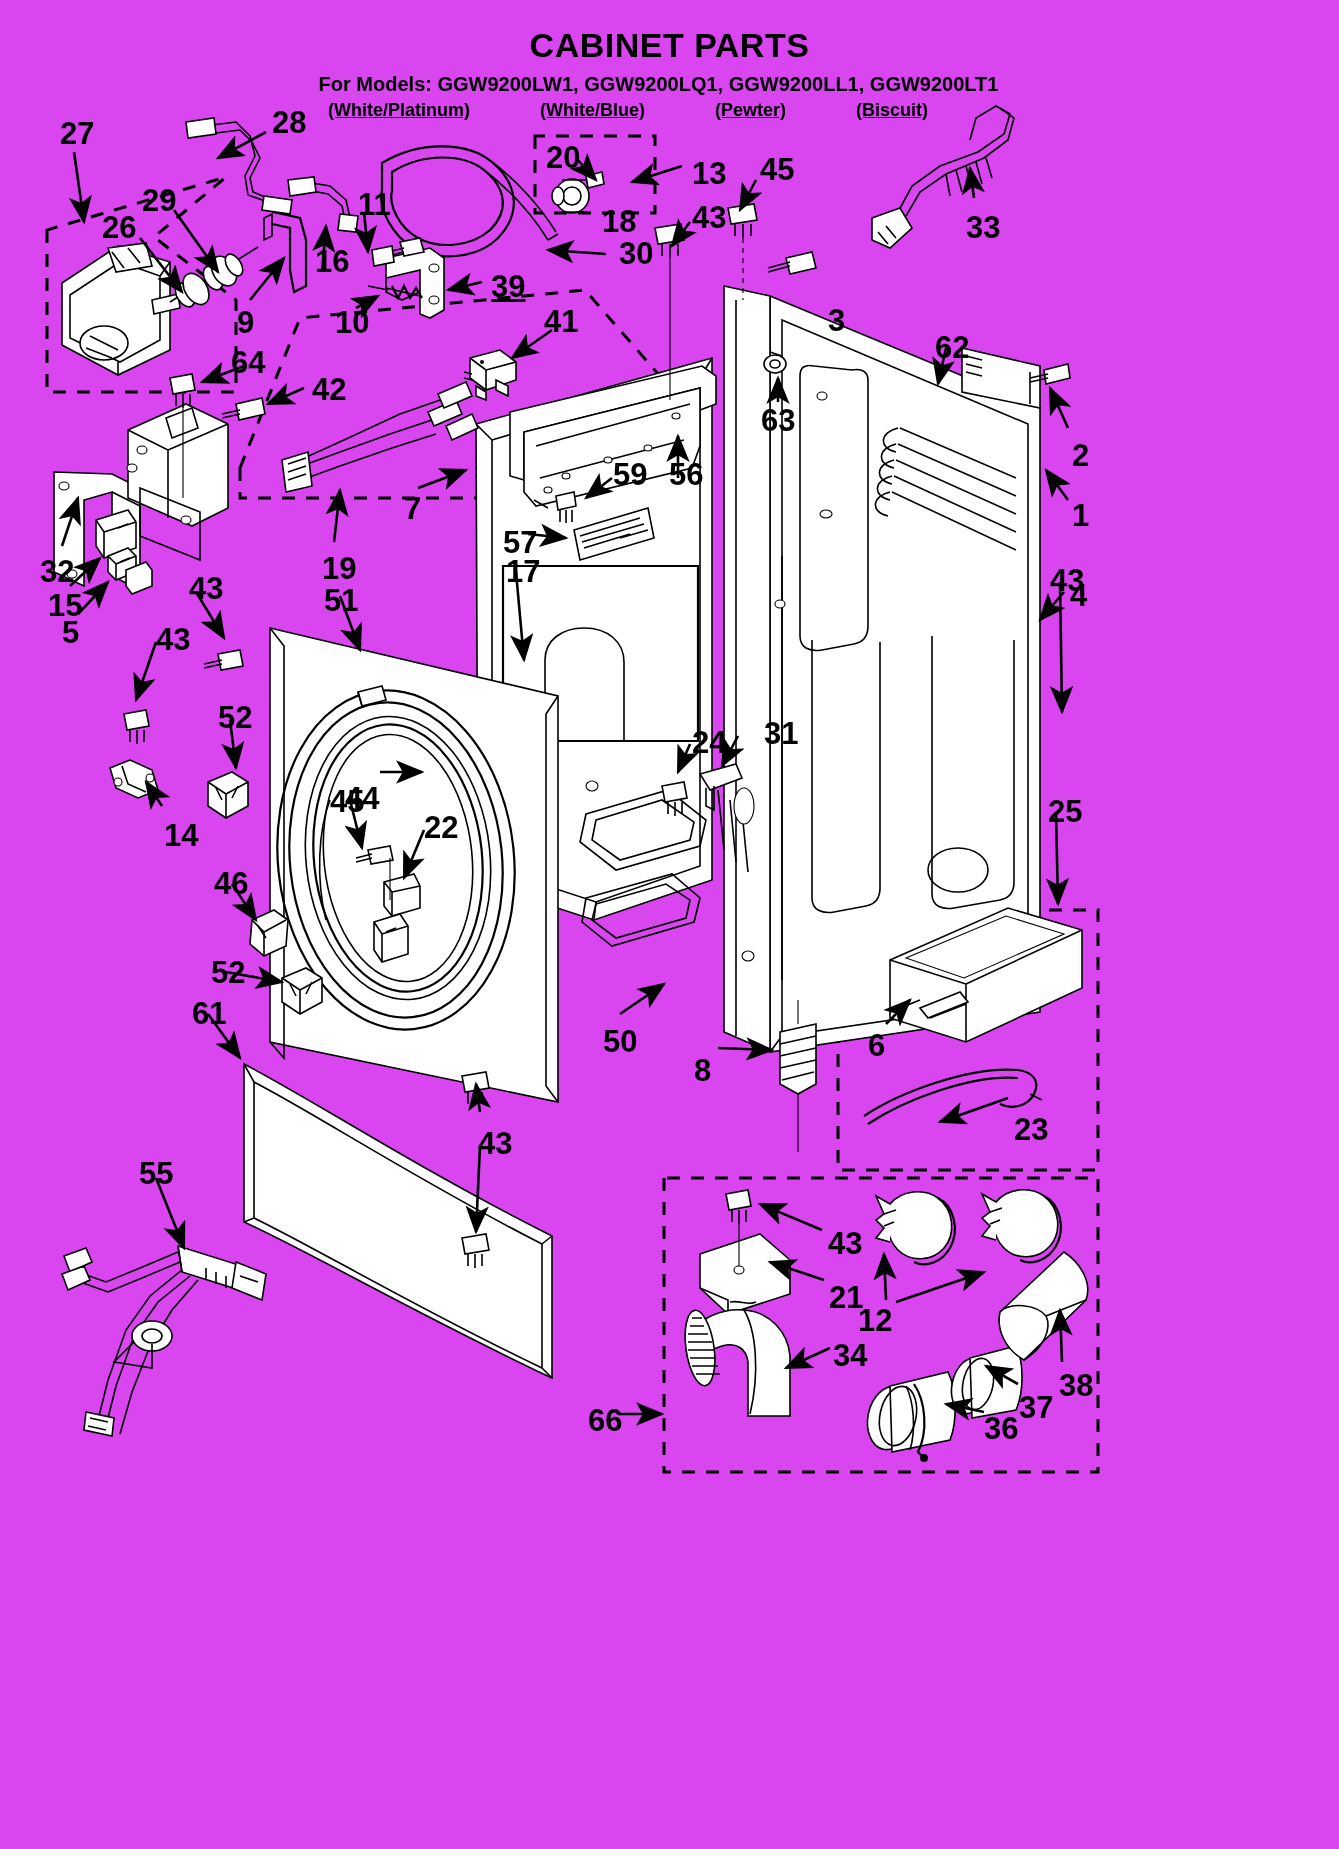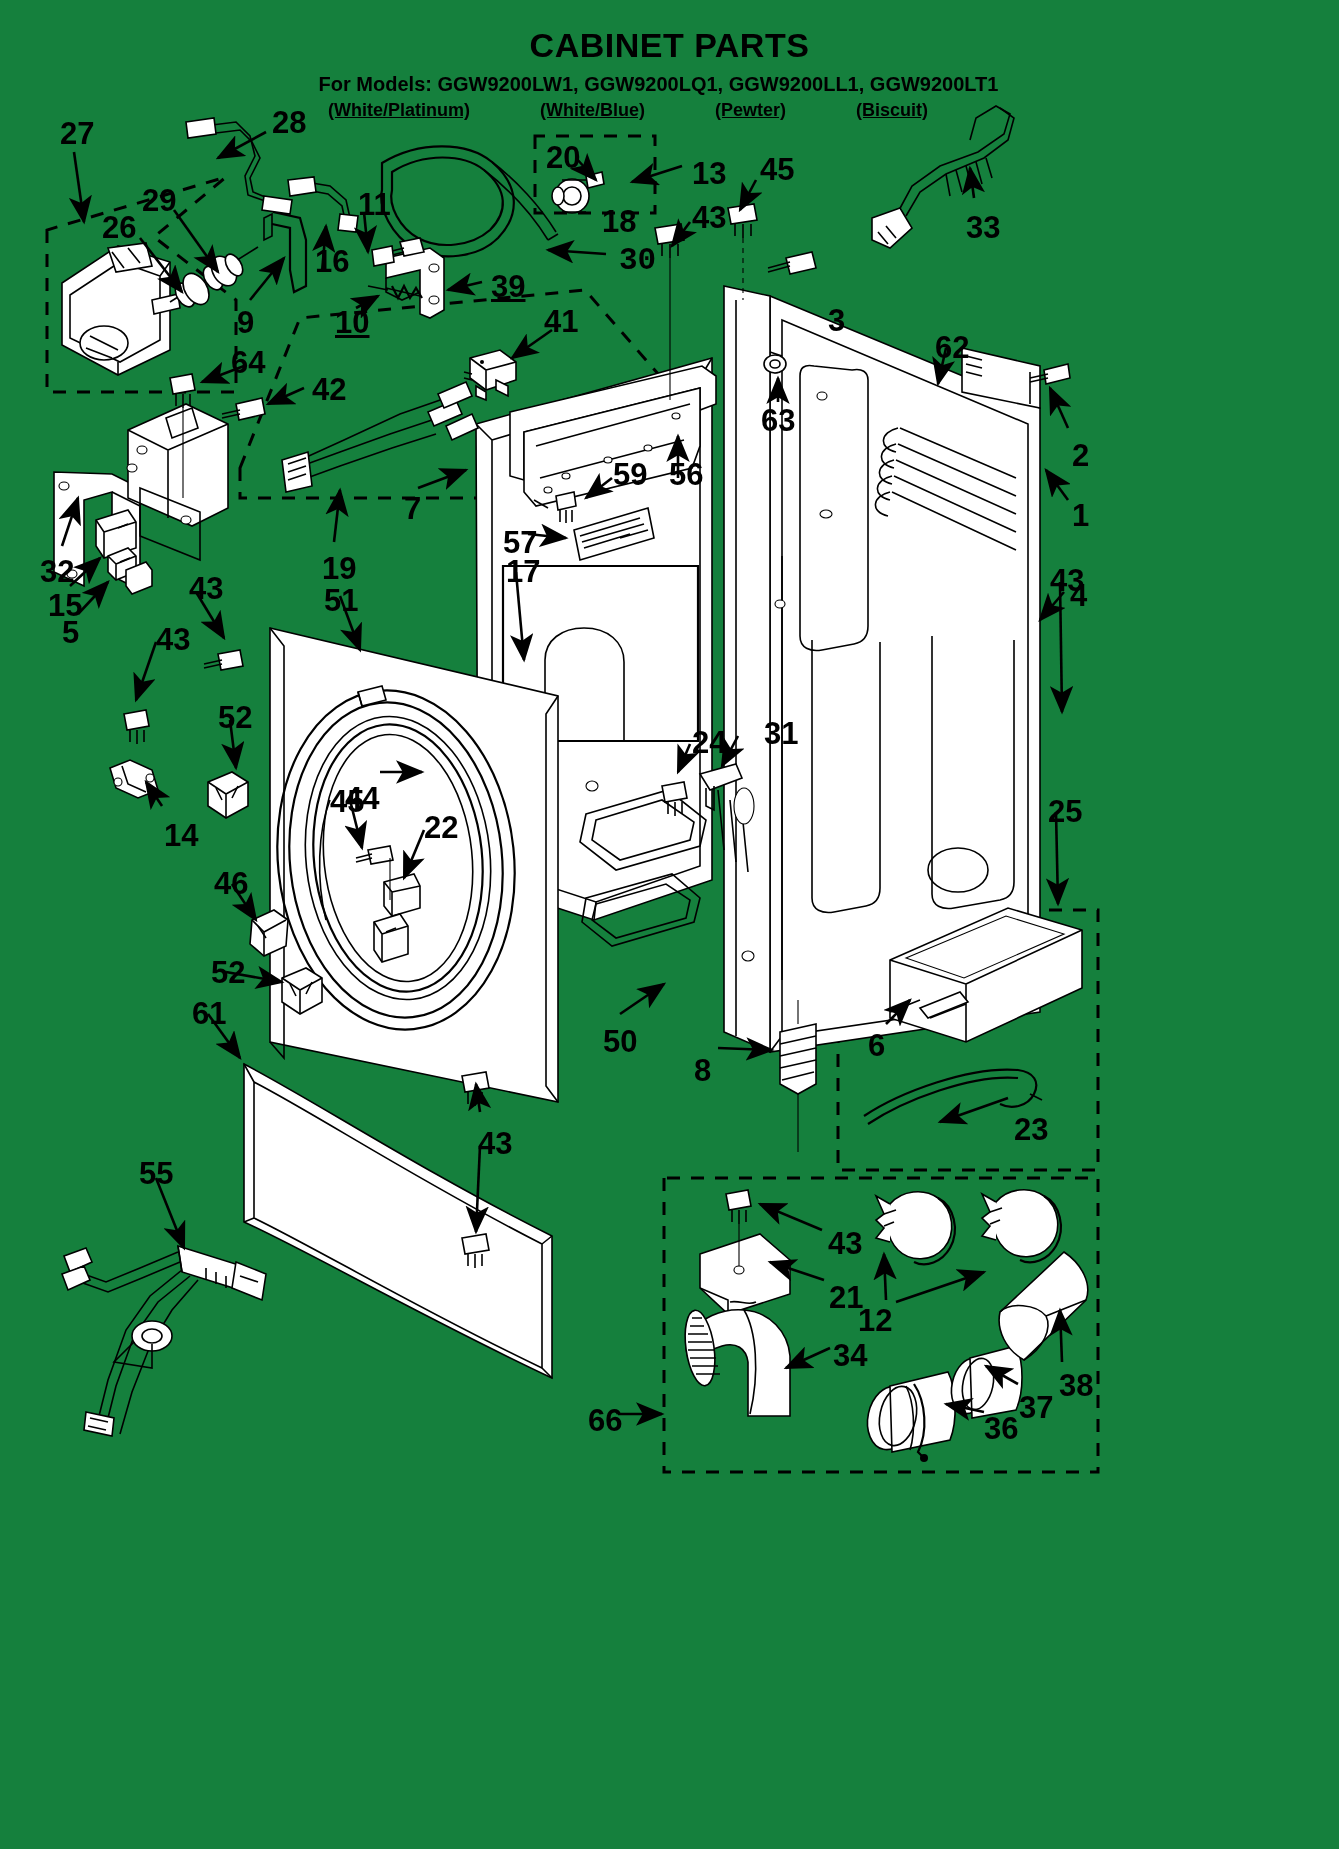--- a/index.html
+++ b/index.html
@@ -5,21 +5,21 @@
 <style>
   html,body{margin:0;padding:0;background:#fff;}
   body{
     font-family:"Liberation Sans", sans-serif;
     color:#000;
   }
   #page{
     position:relative;
     width:1339px;
     height:1849px;
-    background:#15803d;
+    background:#d946ef;
     overflow:hidden;
   }
   
   #title{
     position:absolute;
     left:0; top:26px; width:1339px;
     text-align:center;
     font-size:34px;
     font-weight:bold;
     letter-spacing:0.5px;
@@ -506,24 +506,24 @@
       <div class="cal" style="left: 142px; top: 185px;">29</div>
       <div class="cal" style="left: 102px; top: 212px;">26</div>
       <div class="cal" style="left: 358px; top: 189px;">11</div>
       <div class="cal" style="left: 315px; top: 246px;">16</div>
       <div class="cal" style="left: 546px; top: 142px;">20</div>
       <div class="cal" style="left: 602px; top: 206px;">18</div>
       <div class="cal" style="left: 692px; top: 158px;">13</div>
       <div class="cal" style="left: 760px; top: 154px;">45</div>
       <div class="cal" style="left: 692px; top: 202px;">43</div>
       <div class="cal" style="left: 966px; top: 212px;">33</div>
-      <div class="cal" style="left: 619px; top: 245px; font-family: Liberation Mono, monospace;">30</div>
+      <div class="cal" style="left: 619px; top: 238px;">30</div>
       <div class="cal" style="left: 828px; top: 305px;">3</div>
       <div class="cal" style="left: 237px; top: 307px;">9</div>
-      <div class="cal" style="left: 335px; top: 307px; text-decoration: underline;">10</div>
+      <div class="cal" style="left: 335px; top: 307px;">10</div>
       <div class="cal" style="left: 491px; top: 271px; text-decoration: underline;">39</div>
       <div class="cal" style="left: 544px; top: 306px;">41</div>
       <div class="cal" style="left: 935px; top: 332px;">62</div>
       <div class="cal" style="left: 231px; top: 347px;">64</div>
       <div class="cal" style="left: 312px; top: 374px;">42</div>
       <div class="cal" style="left: 761px; top: 405px;">63</div>
       <div class="cal" style="left: 1072px; top: 440px;">2</div>
       <div class="cal" style="left: 613px; top: 459px;">59</div>
       <div class="cal" style="left: 669px; top: 459px;">56</div>
       <div class="cal" style="left: 404px; top: 493px;">7</div>

